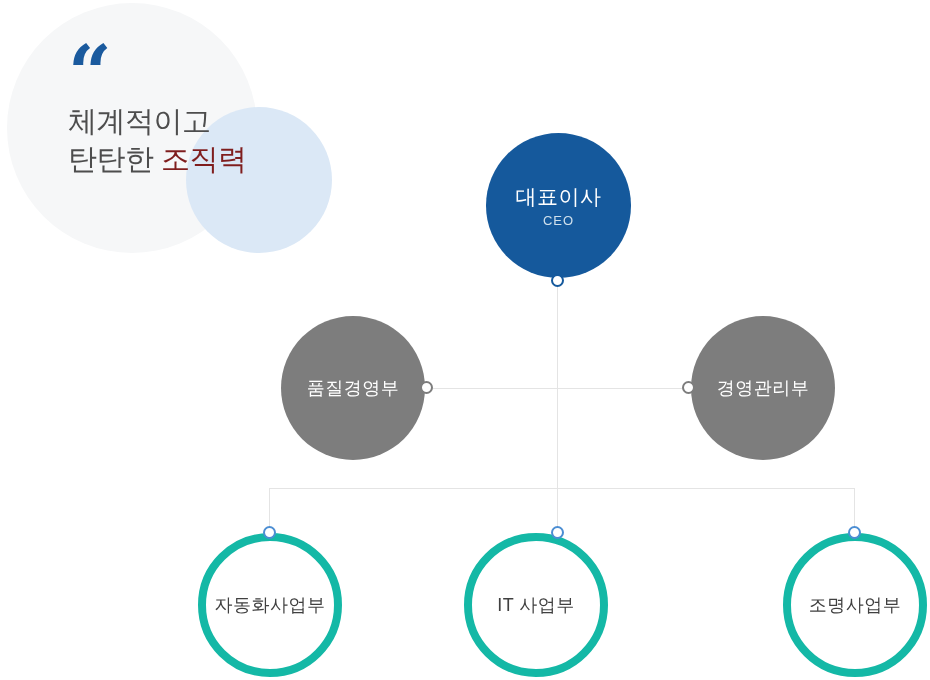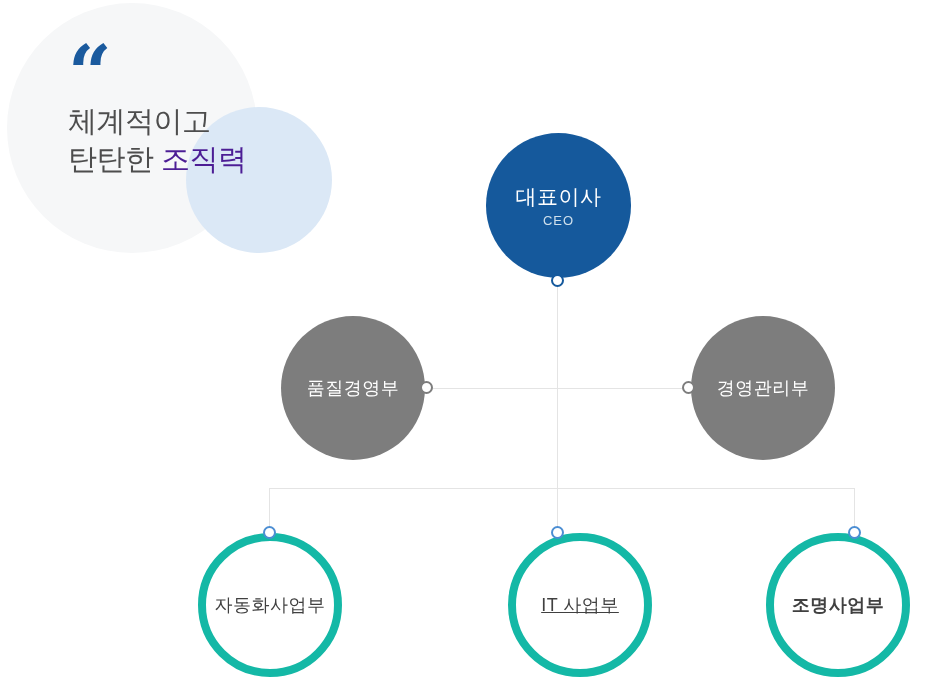--- a/index.html
+++ b/index.html
@@ -18,21 +18,21 @@
   }
   
   .quote{position:absolute;left:68px;top:44px;}
   .quote-mark{
     display:block;color:#1a5a9e;font-family:"DejaVu Serif","Liberation Serif",serif;
     font-weight:bold;font-size:76px;line-height:60px;height:58px;letter-spacing:-4px;
   }
   .quote-line{
     font-size:29px;line-height:38px;color:#4d4d4d;letter-spacing:-0.5px;white-space:pre;
   }
-  .quote-accent{color:#4c1d95;}
+  .quote-accent{color:#7f1d1d;}
   
   .line{position:absolute;background:#e4e4e4;}
   .vline-main{left:557px;top:281px;width:1px;height:252px;}
   .hline-mid{left:428px;top:388px;width:261px;height:1px;}
   .hline-bottom{left:270px;top:488px;width:585px;height:1px;}
   .vstub-left{left:269px;top:488px;width:1px;height:45px;}
   .vstub-right{left:854px;top:488px;width:1px;height:45px;}
   
   .node{
     position:absolute;border-radius:50%;display:flex;flex-direction:column;
@@ -47,22 +47,22 @@
     width:144px;height:144px;background:#7d7d7d;color:#ffffff;
   }
   .node-gray .label{font-size:18px;letter-spacing:0.5px;}
   .node-gray.left{left:281px;top:316px;}
   .node-gray.right{left:691px;top:316px;}
   .node-ring{
     width:144px;height:144px;background:#ffffff;border:8px solid #14b8a6;color:#404040;
   }
   .node-ring .label{font-size:18px;letter-spacing:0.5px;}
   .node-ring.b1{left:198px;top:533px;}
-  .node-ring.b2{left:508px;top:533px;text-decoration:underline;}
-  .node-ring.b3{left:766px;top:533px;font-weight:bold;}
+  .node-ring.b2{left:464px;top:533px;}
+  .node-ring.b3{left:783px;top:533px;}
   
   .dot{
     position:absolute;width:9px;height:9px;border-radius:50%;background:#ffffff;
     border:2.5px solid #15599c;
   }
   .dot-blue{border-color:#15599c;}
   .dot-gray{border-color:#7d7d7d;}
   .dot-ring{border-color:#4c8ed3;}
   .dot-ceo{left:551px;top:274px;}
   .dot-l2-left{left:420px;top:381px;}

